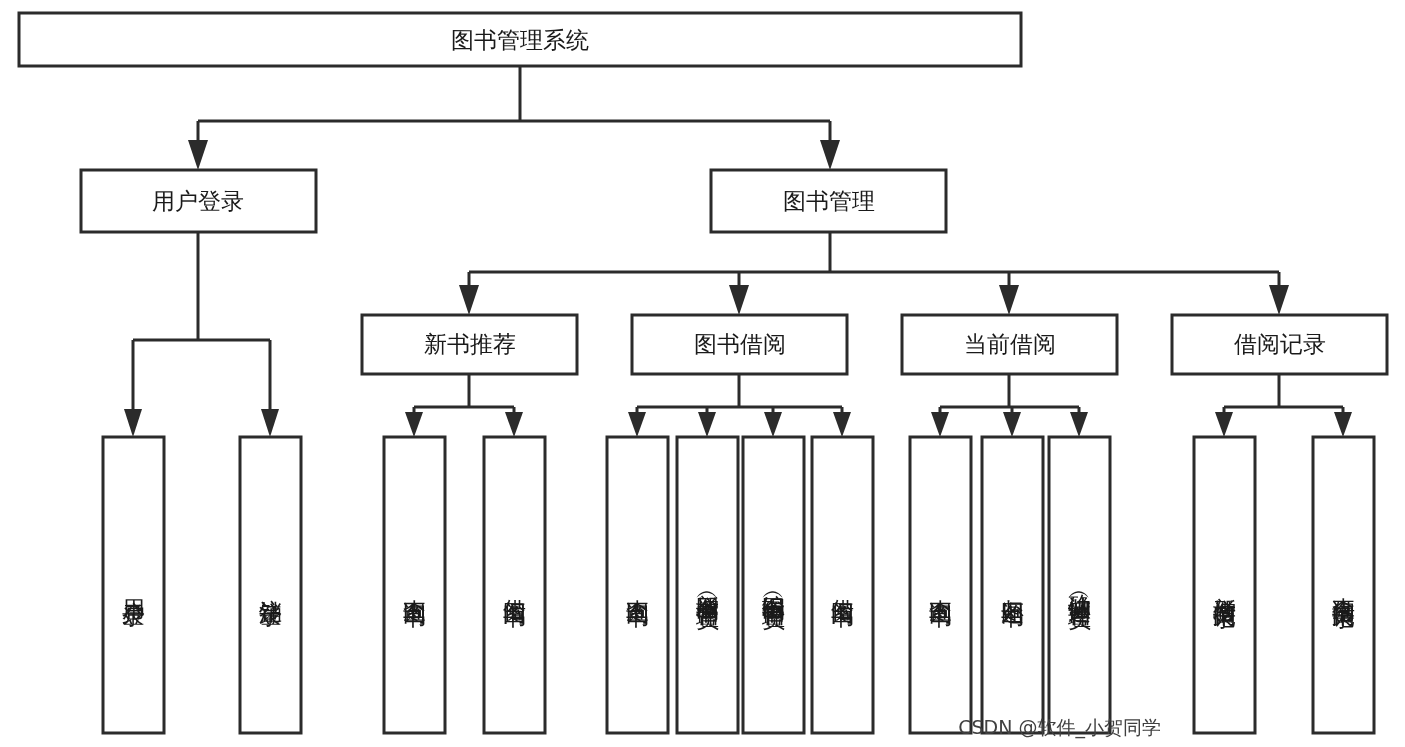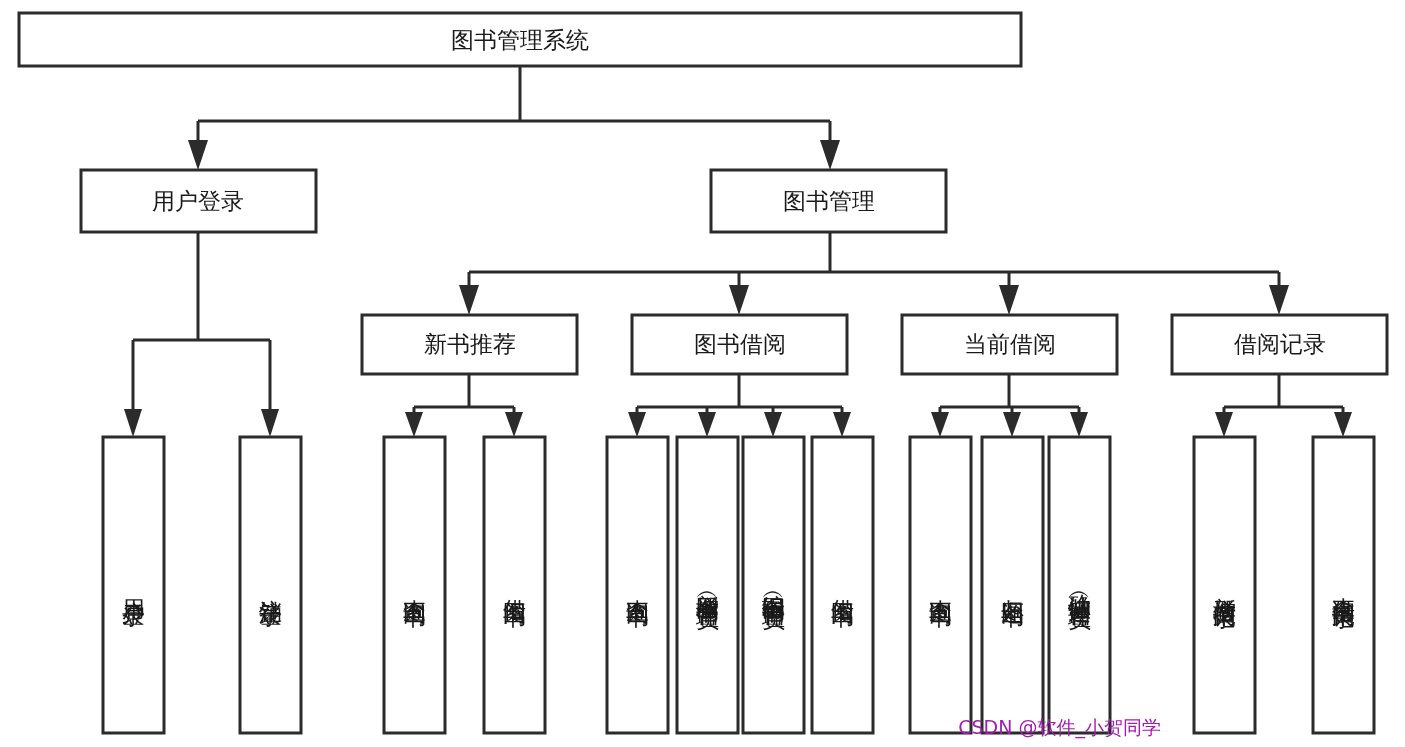--- a/index.html
+++ b/index.html
@@ -62,21 +62,21 @@
     justify-content: center;
     letter-spacing: 2px;
     pointer-events: none;
   }
   .watermark {
     position: absolute;
     right: 8px;
     bottom: 6px;
     font-family: "DejaVu Sans", "Liberation Sans", sans-serif;
     font-size: 19px;
-    color: #a21caf;
+    color: #404040;
     white-space: nowrap;
   }
 </style>
 </head>
 <body>
 
 <div id="diagram-root">
 
   <svg class="flow" viewBox="0 0 1405 747">
 

